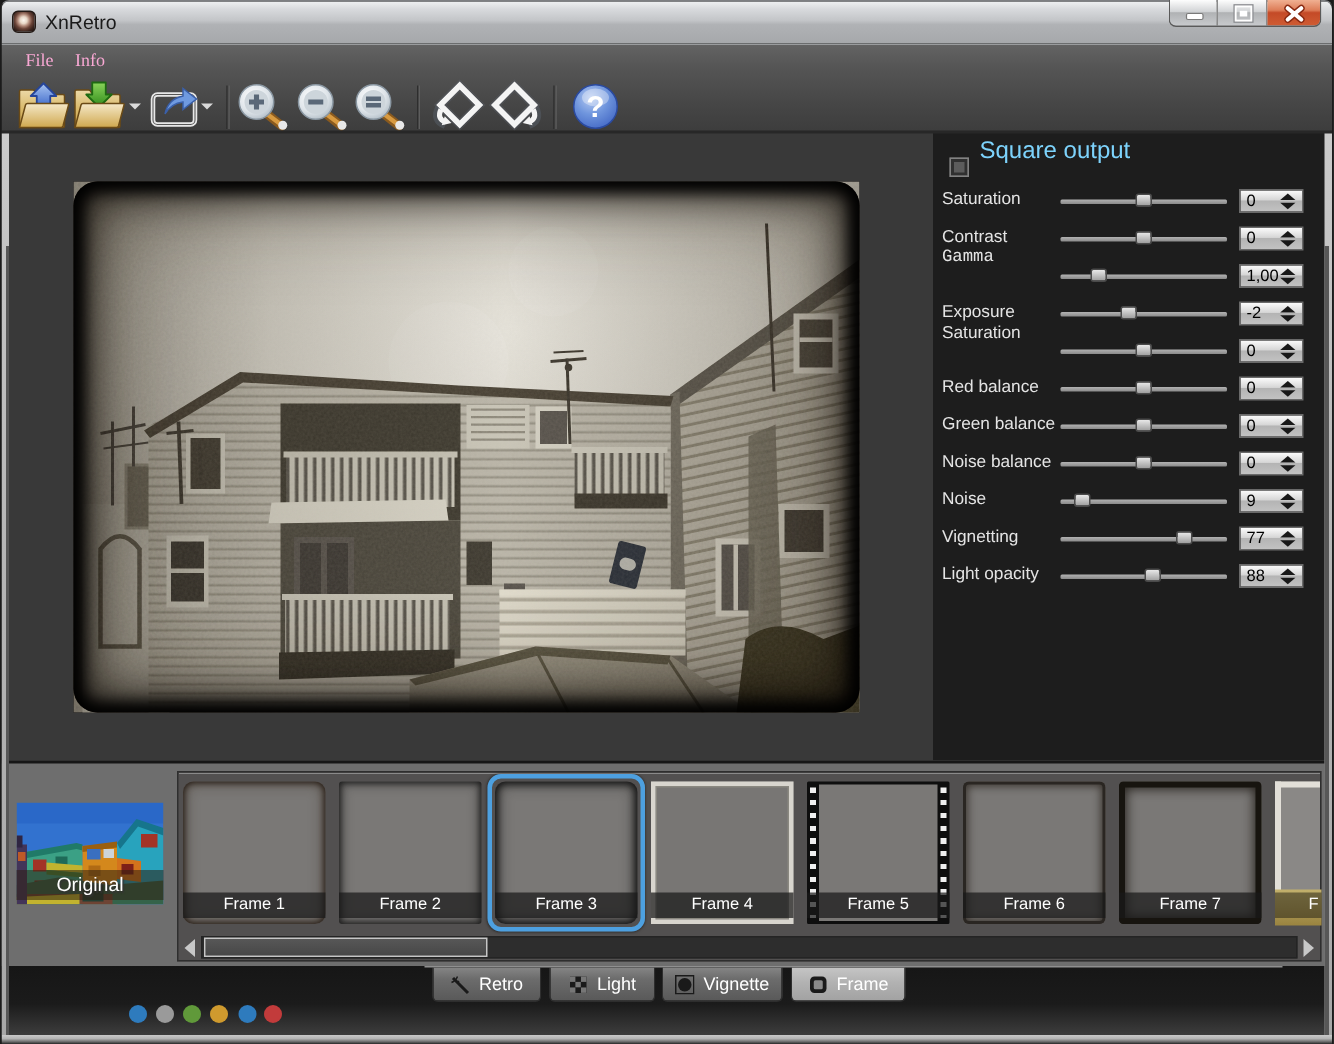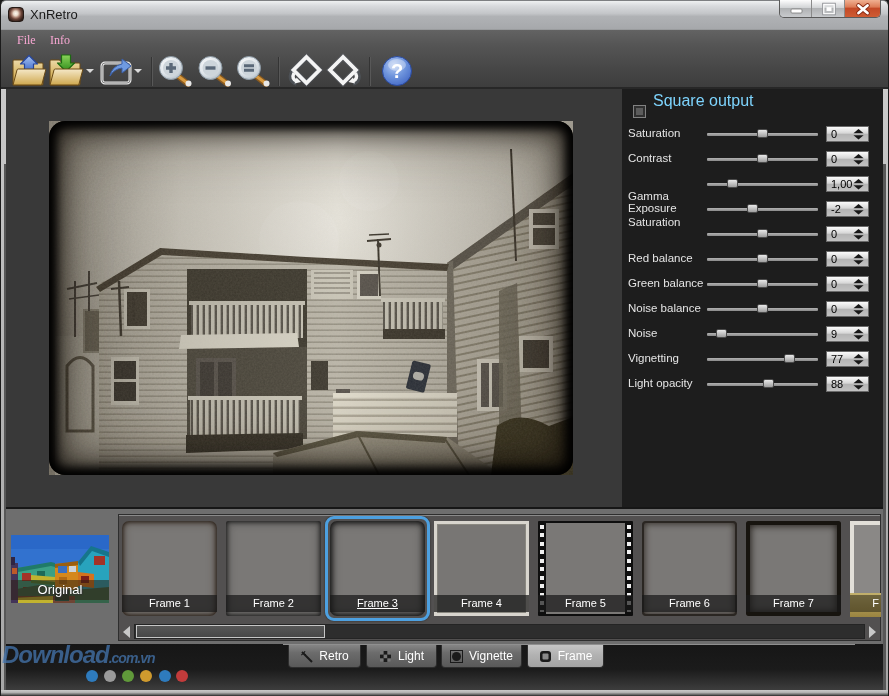--- a/index.html
+++ b/index.html
@@ -433,21 +433,21 @@
       <path d="M6,12 L11.5,7.3 L0.5,7.3 Z" fill="#181818"></path>
     </svg>
   <div class="plabel abs" style="top:152px;">Contrast</div>
   <div class="ptrack abs" style="top:158px;"></div>
   <div class="phandle abs" style="left:757px; top:154px;"></div>
   <div class="spin abs" style="top:151px;">0</div>
   <svg class="spinarrows abs" style="left:853px; top:153px;" width="13" height="12" viewBox="0 0 13 12">
       <path d="M6,0.5 L11.5,5.2 L0.5,5.2 Z" fill="#181818"></path>
       <path d="M6,12 L11.5,7.3 L0.5,7.3 Z" fill="#181818"></path>
     </svg>
-  <div class="plabel abs" style="top:190px;">Gamma</div>
+  <div class="plabel abs" style="top:165px;font-family:Liberation Mono, monospace;">Gamma</div>
   <div class="ptrack abs" style="top:183px;"></div>
   <div class="phandle abs" style="left:727px; top:179px;"></div>
   <div class="spin abs" style="top:176px;">1,00</div>
   <svg class="spinarrows abs" style="left:853px; top:178px;" width="13" height="12" viewBox="0 0 13 12">
       <path d="M6,0.5 L11.5,5.2 L0.5,5.2 Z" fill="#181818"></path>
       <path d="M6,12 L11.5,7.3 L0.5,7.3 Z" fill="#181818"></path>
     </svg>
   <div class="plabel abs" style="top:202px;">Exposure</div>
   <div class="ptrack abs" style="top:208px;"></div>
   <div class="phandle abs" style="left:747px; top:204px;"></div>
@@ -551,21 +551,21 @@
       <rect x="0" y="22" width="4" height="8" fill="#2f2542"></rect>
     </svg>
   </div>
   <div id="origlabel" class="abs">Original</div>
   <div id="ft3sel" class="abs"></div>
   <div class="fthumb abs" id="ft1" style="left:122px;"></div>
   <div class="flabel abs" style="left:122px;">Frame 1</div>
   <div class="fthumb abs" id="ft2" style="left:226px;"></div>
   <div class="flabel abs" style="left:226px;">Frame 2</div>
   <div class="fthumb abs" id="ft3" style="left:330px;"></div>
-  <div class="flabel abs" style="left:330px;text-decoration:underline;">Frame 3</div>
+  <div class="flabel abs" style="left:330px;">Frame 3</div>
   <div class="fthumb abs" id="ft4" style="left:434px;"></div>
   <div class="flabel abs" style="left:434px;">Frame 4</div>
   <div class="fthumb abs" id="ft5" style="left:538px;"></div>
   <div class="flabel abs" style="left:538px;">Frame 5</div>
   <div class="fthumb abs" id="ft6" style="left:642px;"></div>
   <div class="flabel abs" style="left:642px;">Frame 6</div>
   <div class="fthumb abs" id="ft7" style="left:746px;"></div>
   <div class="flabel abs" style="left:746px;">Frame 7</div>
   <div class="fthumb abs" id="ft8" style="left:850px; width:30px;"></div>
   <div class="abs" style="left:850px; top:593px; width:31px; height:24px; background:linear-gradient(#c2b06c,#9a8440);"></div>
@@ -618,21 +618,20 @@
       </svg>
       <span>Vignette</span>
     </div>
   <div class="tab tabsel abs" style="left:527px; width:77px;text-align:right;">
       <svg width="13" height="13" viewBox="0 0 13 13">
         <rect x="1" y="1" width="11" height="11" rx="3" fill="#1a1a1a"></rect>
         <rect x="3.5" y="3.5" width="6" height="6" rx="1" fill="#8a8a8a"></rect>
       </svg>
       <span>Frame</span>
     </div>
-  <div id="wm" class="abs">Download<span class="small">.com.vn</span></div>
   <div class="dot abs" style="left:86px; background:#2e7bbd;"></div>
   <div class="dot abs" style="left:104px; background:#9a9a9a;"></div>
   <div class="dot abs" style="left:122px; background:#60993a;"></div>
   <div class="dot abs" style="left:140px; background:#cf9a2e;"></div>
   <div class="dot abs" style="left:159px; background:#2e7bbd;"></div>
   <div class="dot abs" style="left:176px; background:#c23b3b;"></div>
   <div id="bborder" class="abs"></div>
 </div>
 
 </body></html>

